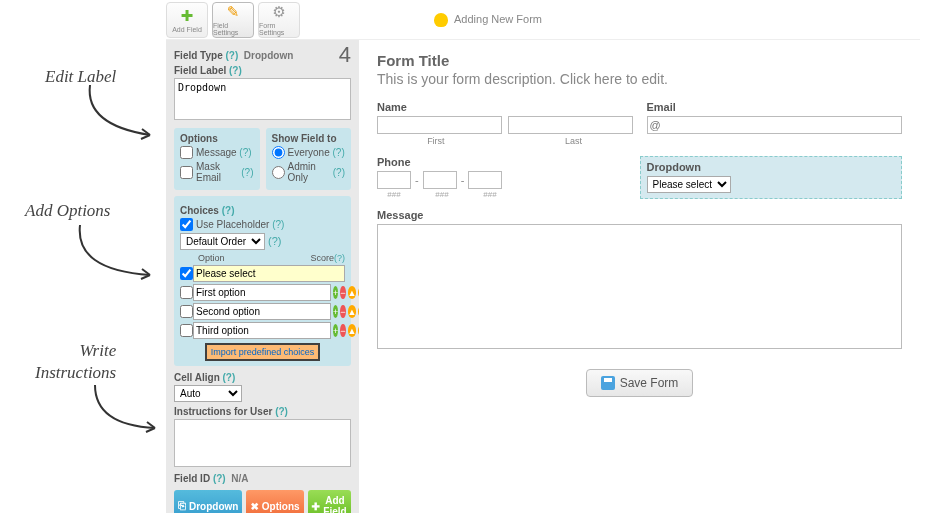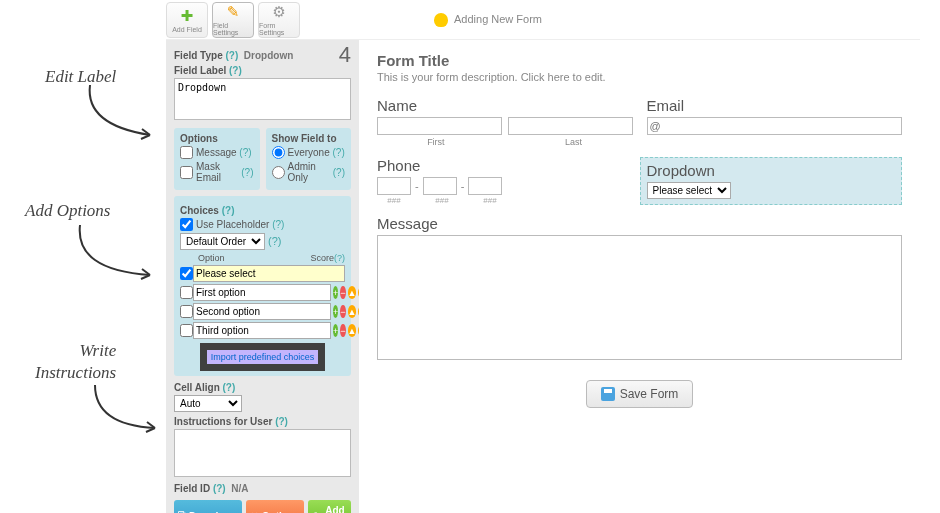--- a/index.html
+++ b/index.html
@@ -29,32 +29,32 @@
 .ch-head{display:flex;font-size:9px;color:#555;margin:3px 0 2px}
 .ch-head span:first-child{margin-left:18px;flex:1}
 .choice-row{display:flex;align-items:center;margin:2px 0}
 .choice-row input[type=text]{flex:1;border:1px solid #aaa;font-size:10px;padding:2px;background:#fff}
 .choice-row.ph input[type=text]{background:#ffffcc}
 .ico{width:13px;height:13px;border-radius:50%;margin-left:2px;display:inline-flex;align-items:center;justify-content:center;font-size:9px;color:#fff;cursor:pointer}
 .ico.add{background:#6b3}
 .ico.del{background:#e55}
 .ico.up{background:#fa0}
 .ico.dn{background:#fa0}
-.import{display:block;margin:4px auto 0;font-size:9px;color:#06c;background:#c4b5fd;border:7px solid #404040;padding:2px 4px;cursor:pointer}
+.import{display:block;margin:4px auto 0;font-size:9px;color:#06c;background:#fdba74;border:2px solid #404040;padding:2px 4px;cursor:pointer}
 .btns{display:flex;gap:4px;margin-top:6px}
 .btn{flex:1;border:none;border-radius:3px;padding:5px 4px;font-size:10px;font-weight:bold;color:#fff;cursor:pointer;display:flex;align-items:center;justify-content:center;gap:3px}
 .btn.dup{background:linear-gradient(#5bd,#39c)}
 .btn.del{background:linear-gradient(#f96,#e63)}
 .btn.add2{background:linear-gradient(#9d5,#6b2)}
 .canvas{position:absolute;left:359px;top:40px;right:20px;bottom:0;background:#fff;padding:12px 18px}
 .ftitle{font-size:15px;font-weight:bold;color:#666}
-.fdesc{font-size:11px;color:#888;margin:2px 0 14px}
+.fdesc{font-size:14px;color:#888;margin:2px 0 14px}
 .frow{display:flex;gap:14px;margin-bottom:10px}
 .fcol{flex:1}
-.flab{font-weight:normal;font-size:15px;color:#555;margin-bottom:3px;display:block}
+.flab{font-weight:bold;font-size:11px;color:#555;margin-bottom:3px;display:block}
 .fin{width:100%;border:1px solid #bbb;padding:2px;font-size:11px;height:18px}
 .sub{display:flex;gap:20px;font-size:9px;color:#888;margin-top:2px}
 .sub span{flex:1;text-align:center}
 .phone-g{display:flex;gap:4px;align-items:center}
 .phone-g input{width:34px;text-align:center}
 .phone-g .dash{color:#888}
 .sub3{display:flex;gap:4px;font-size:8px;color:#aaa;margin-top:1px}
 .sub3 span{width:34px;text-align:center}
 .sub3 .g{width:6px}
 .field-sel{background:#d4e9ef;border:1px dashed #8cc;padding:4px 6px}

